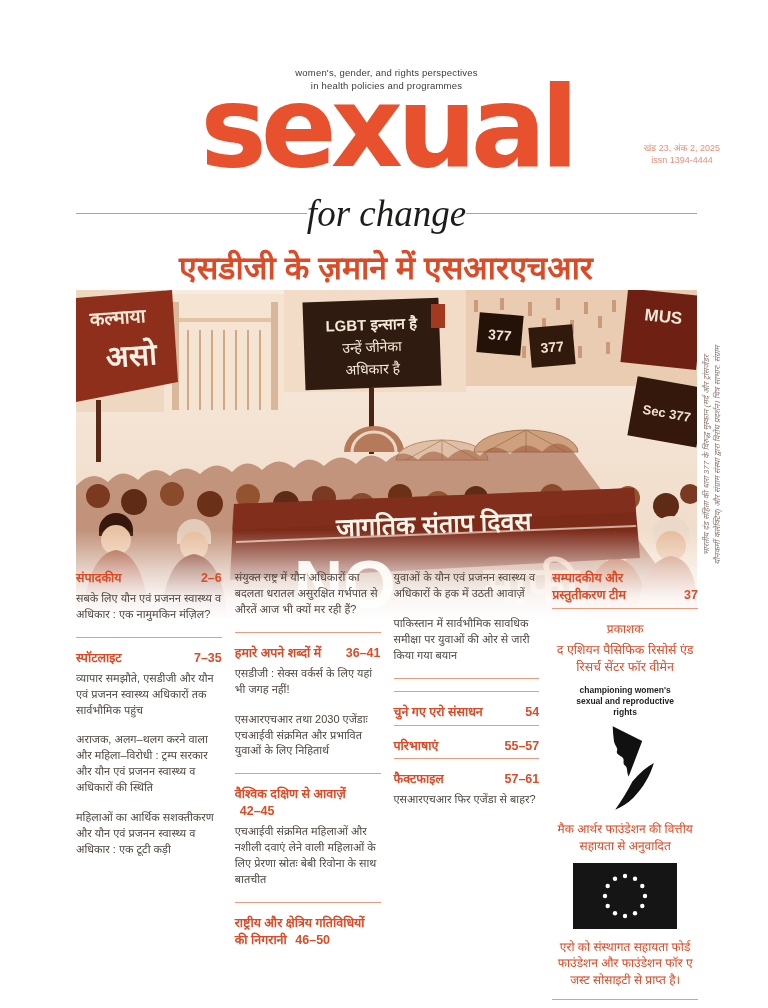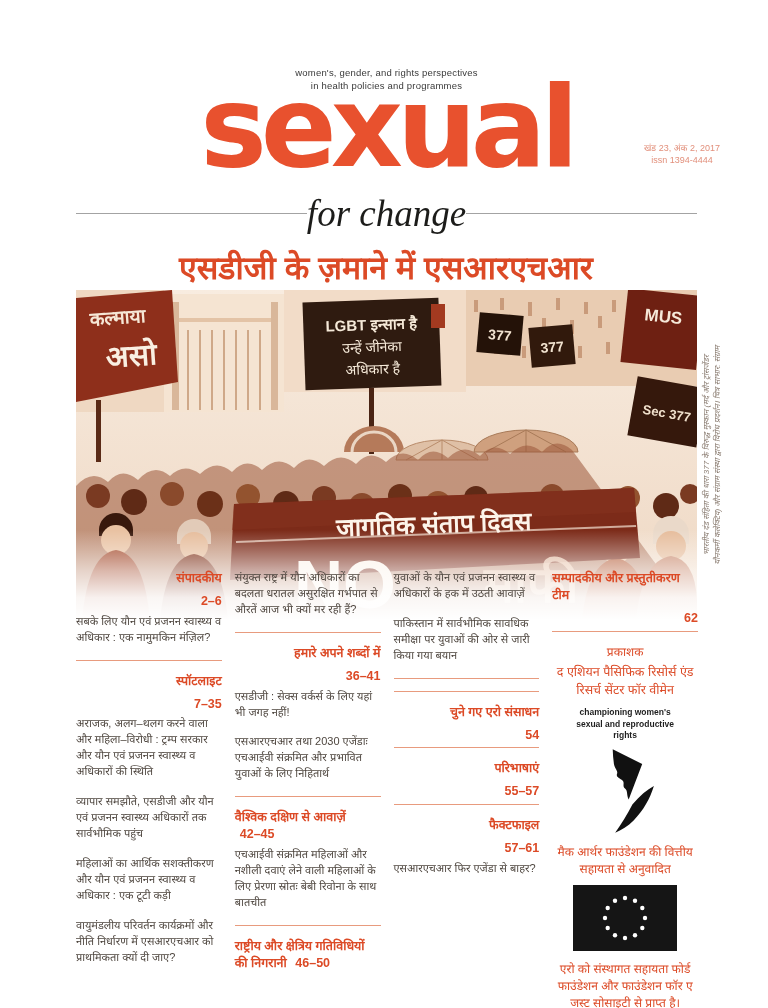--- a/index.html
+++ b/index.html
@@ -29,21 +29,21 @@
   
   .caption{position:absolute;top:285px;left:699px;width:30px;height:330px;}
   .caption-inner{position:absolute;top:0;left:0;width:330px;
     transform:rotate(-90deg) translateX(-330px);transform-origin:0 0;
     font-size:8px;line-height:11px;font-style:italic;color:#8b7d72;text-align:center;}
 
   
   .toc{position:absolute;top:565px;left:74px;width:622px;display:flex;gap:13px;}
   .toc-col{flex:1;min-width:0;}
   .toc-h{display:flex;justify-content:space-between;align-items:flex-end;gap:6px;
-    color:#DC4A26;font-weight:bold;font-size:12.5px;line-height:1.35;margin:0 0 4px;flex-direction:column;}
+    color:#DC4A26;font-weight:bold;font-size:12.5px;line-height:1.35;margin:0 0 4px;}
   .toc-h.inline{display:block;}
   .toc-h.inline .pgs{margin-left:5px;}
   .toc-h .pgs{white-space:nowrap;}
   .toc-e{font-size:11px;line-height:1.45;color:#4E463F;margin:0 0 14px;}
   .toc-div{height:1px;background:#E89B7E;margin:0 0 12px;}
 
   
   .pub-center{font-size:12px;line-height:1.4;color:#DC4A26;text-align:center;margin:0 0 4px;}
   .pub-name{font-size:12.5px;margin-bottom:8px;}
   .pub-tag{font-size:8.5px;font-weight:bold;color:#1e1e1e;text-align:center;
@@ -56,21 +56,21 @@
 <body>
 
 <div class="page">
 
   <div class="tagline">
     <div>women's, gender, and rights perspectives</div>
     <div>in health policies and programmes</div>
   </div>
   <div class="logo-arrow">sexual</div>
   <div class="issue">
-    <div>खंड 23, अंक 2, 2017</div>
+    <div>खंड 23, अंक 2, 2025</div>
     <div>issn 1394-4444</div>
   </div>
   <div class="forchange-row">
     <div class="rule"></div>
     <div class="forchange">for change</div>
     <div class="rule"></div>
   </div>
   <div class="cover-title">एसडीजी के ज़माने में एसआरएचआर</div>
 
   <div class="photo-wrap">
@@ -238,24 +238,23 @@
         <div class="toc-h">
           <span class="lbl">संपादकीय</span>
           <span class="pgs">2–6</span>
         </div>
         <div class="toc-e">सबके लिए यौन एवं प्रजनन स्वास्थ्य व अधिकार : एक नामुमकिन मंज़िल?</div>
         <div class="toc-div"></div>
         <div class="toc-h">
           <span class="lbl">स्पॉटलाइट</span>
           <span class="pgs">7–35</span>
         </div>
+        <div class="toc-e">व्यापार समझौते, एसडीजी और यौन एवं प्रजनन स्वास्थ्य अधिकारों तक सार्वभौमिक पहुंच</div>
         <div class="toc-e">अराजक, अलग–थलग करने वाला और महिला–विरोधी : ट्रम्प सरकार और यौन एवं प्रजनन स्वास्थ्य व अधिकारों की स्थिति</div>
-        <div class="toc-e">व्यापार समझौते, एसडीजी और यौन एवं प्रजनन स्वास्थ्य अधिकारों तक सार्वभौमिक पहुंच</div>
         <div class="toc-e">महिलाओं का आर्थिक सशक्तीकरण और यौन एवं प्रजनन स्वास्थ्य व अधिकार : एक टूटी कड़ी</div>
-        <div class="toc-e">वायुमंडलीय परिवर्तन कार्यक्रमों और नीति निर्धारण में एसआरएचआर को प्राथमिकता क्यों दी जाए?</div>
       </div>
     <div class="toc-col">
         <div class="toc-e">संयुक्त राष्ट्र में यौन अधिकारों का बदलता धरातल असुरक्षित गर्भपात से औरतें आज भी क्यों मर रही हैं?</div>
         <div class="toc-div"></div>
         <div class="toc-h">
           <span class="lbl">हमारे अपने शब्दों में</span>
           <span class="pgs">36–41</span>
         </div>
         <div class="toc-e">एसडीजी : सेक्स वर्कर्स के लिए यहां भी जगह नहीं!</div>
         <div class="toc-e">एसआरएचआर तथा 2030 एजेंडाः एचआईवी संक्रमित और प्रभावित युवाओं के लिए निहितार्थ</div>
@@ -283,21 +282,21 @@
         <div class="toc-h">
           <span class="lbl">फैक्टफाइल</span>
           <span class="pgs">57–61</span>
         </div>
         <div class="toc-e">एसआरएचआर फिर एजेंडा से बाहर?</div>
       </div>
 
     <div class="toc-col">
       <div class="toc-h">
         <span class="lbl">सम्पादकीय और प्रस्तुतीकरण टीम</span>
-        <span class="pgs">62</span>
+        <span class="pgs">37</span>
       </div>
       <div class="toc-div"></div>
       <div class="pub-center">प्रकाशक</div>
       <div class="pub-center pub-name">द एशियन पैसिफिक रिसोर्स एंड रिसर्च सेंटर फॉर वीमेन</div>
       <div class="pub-tag">championing women's sexual and reproductive rights</div>
 
       <svg class="logo-mark" width="62" height="86" viewBox="0 0 100 140">
         <path fill="#111111" d="M30,2 L78,26 L56,84 C52,76 55,70 50,66 C45,62 50,57 46,53 C42,49 35,48 37,42 C39,37 33,33 32,26 C31,18 30,10 30,2 Z"></path>
         <path fill="#111111" d="M62,92 C74,78 86,68 97,62 C91,82 80,102 64,118 C55,127 44,134 34,138 C44,124 54,108 62,92 Z"></path>
       </svg>

